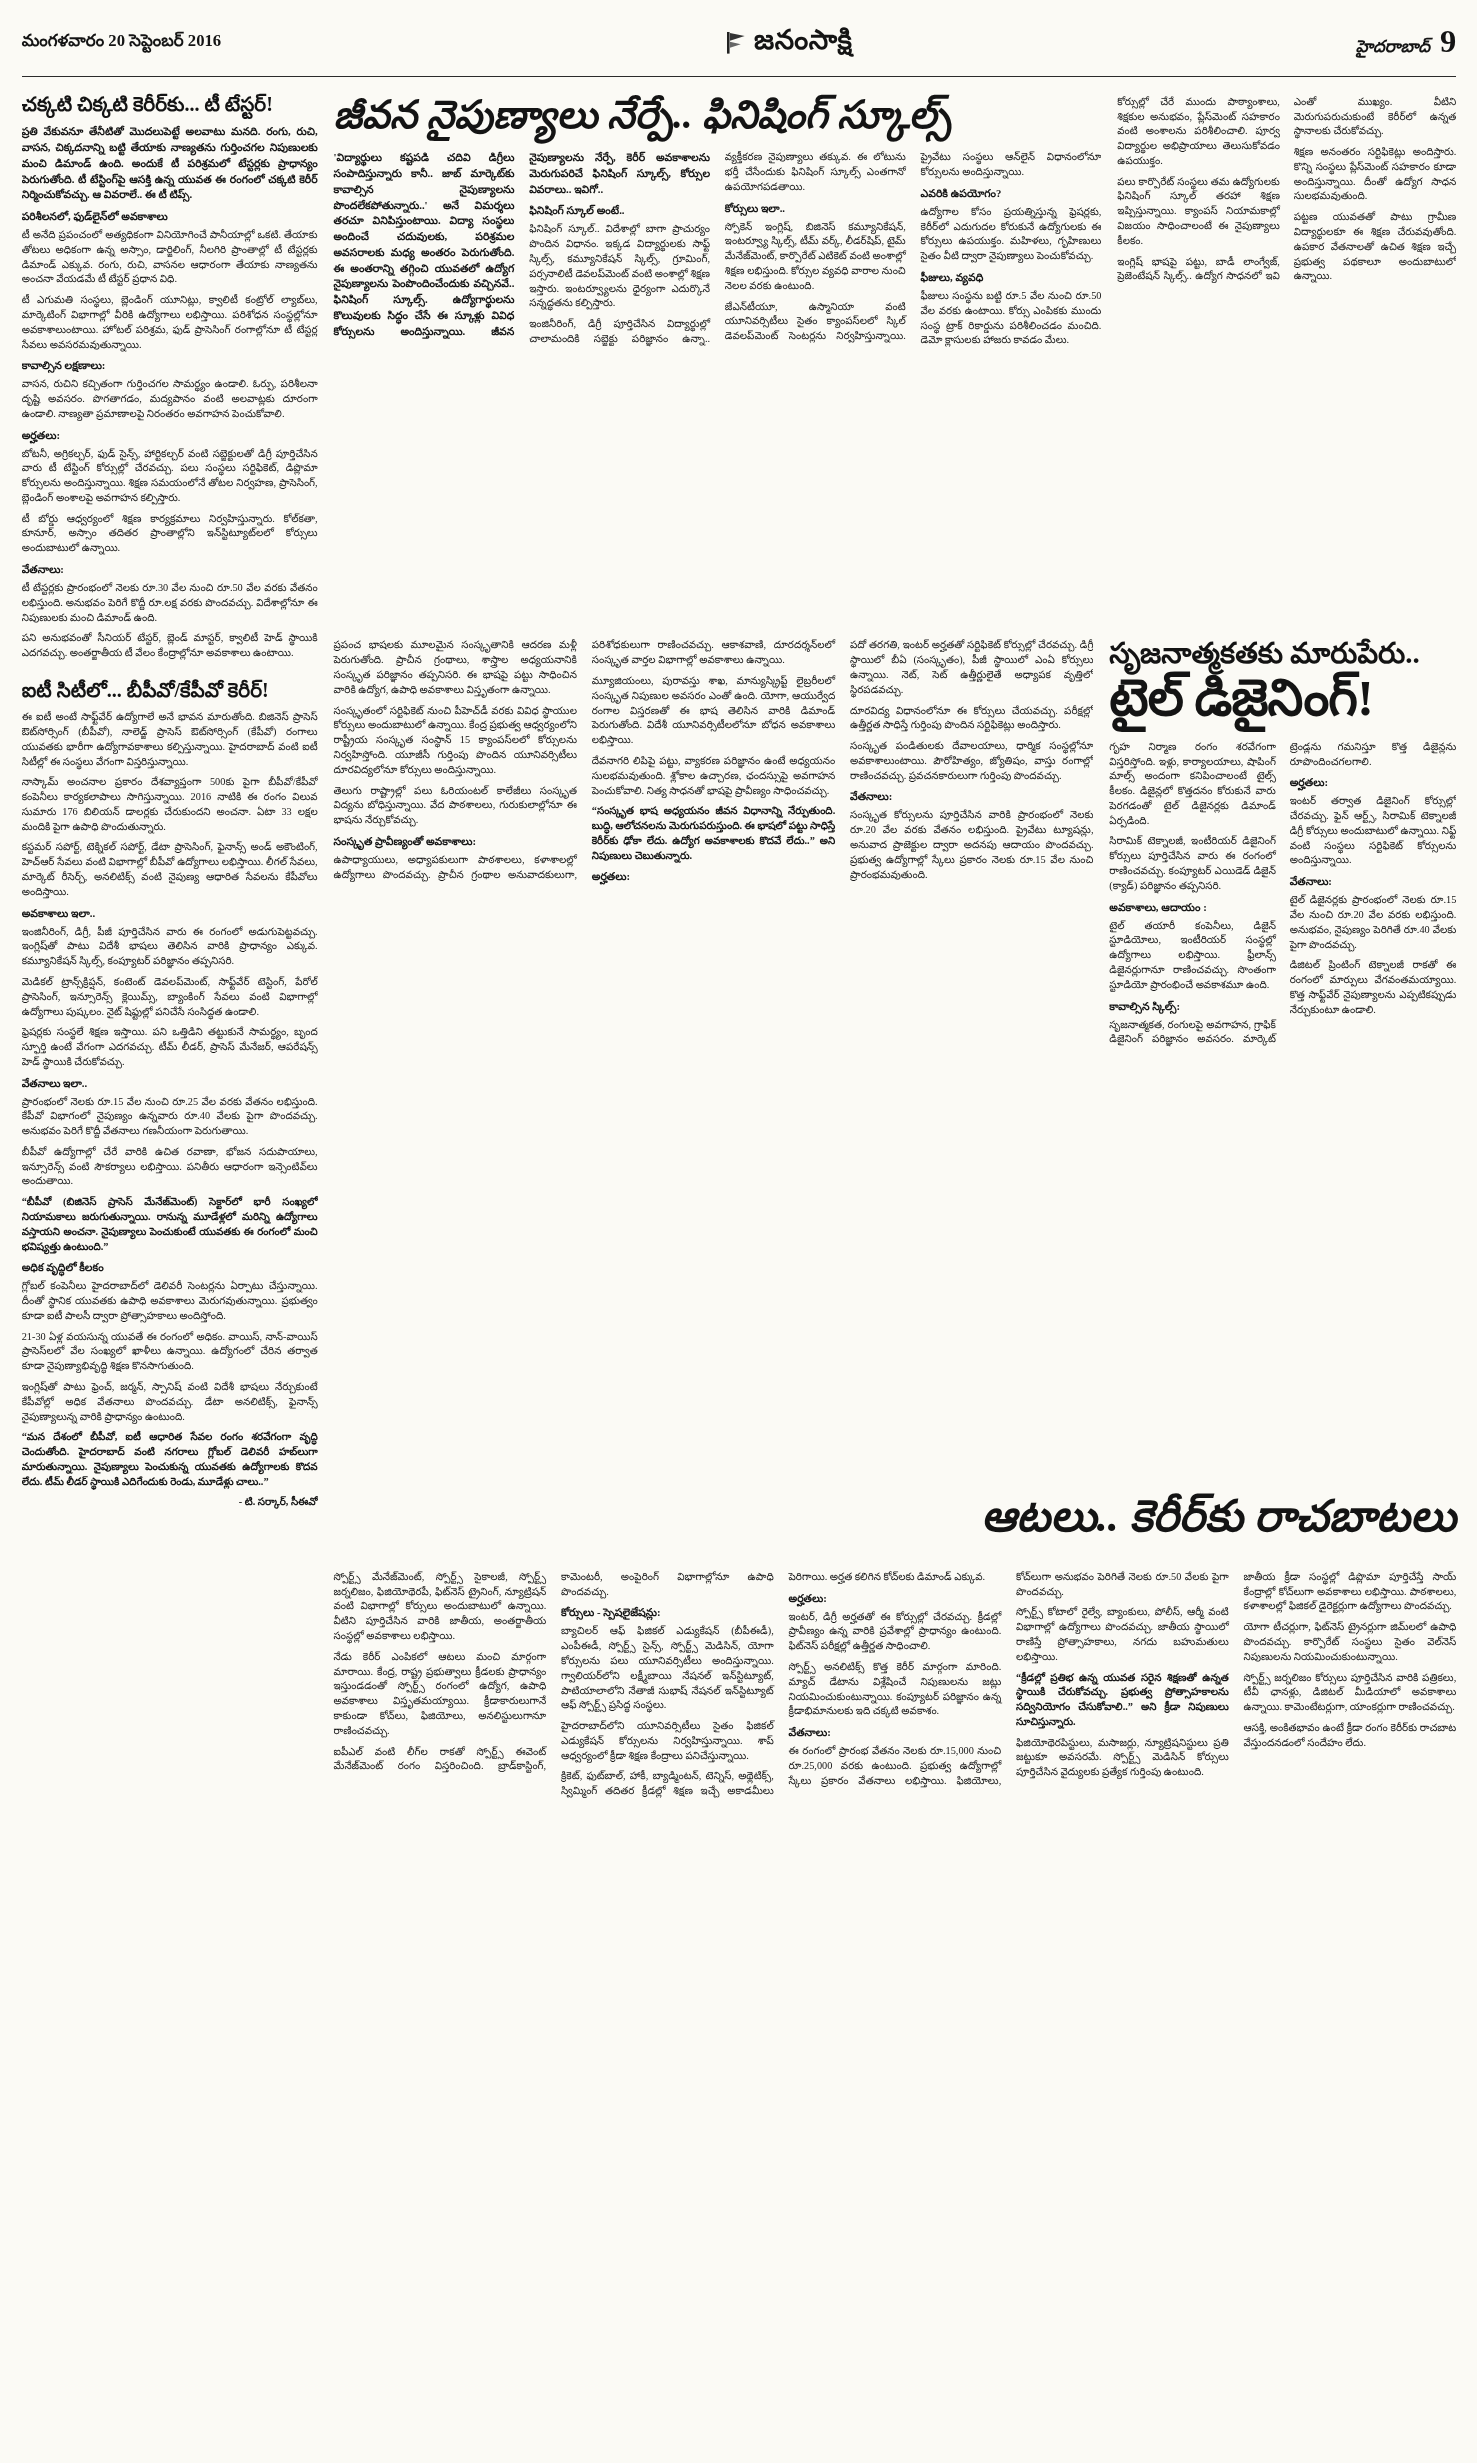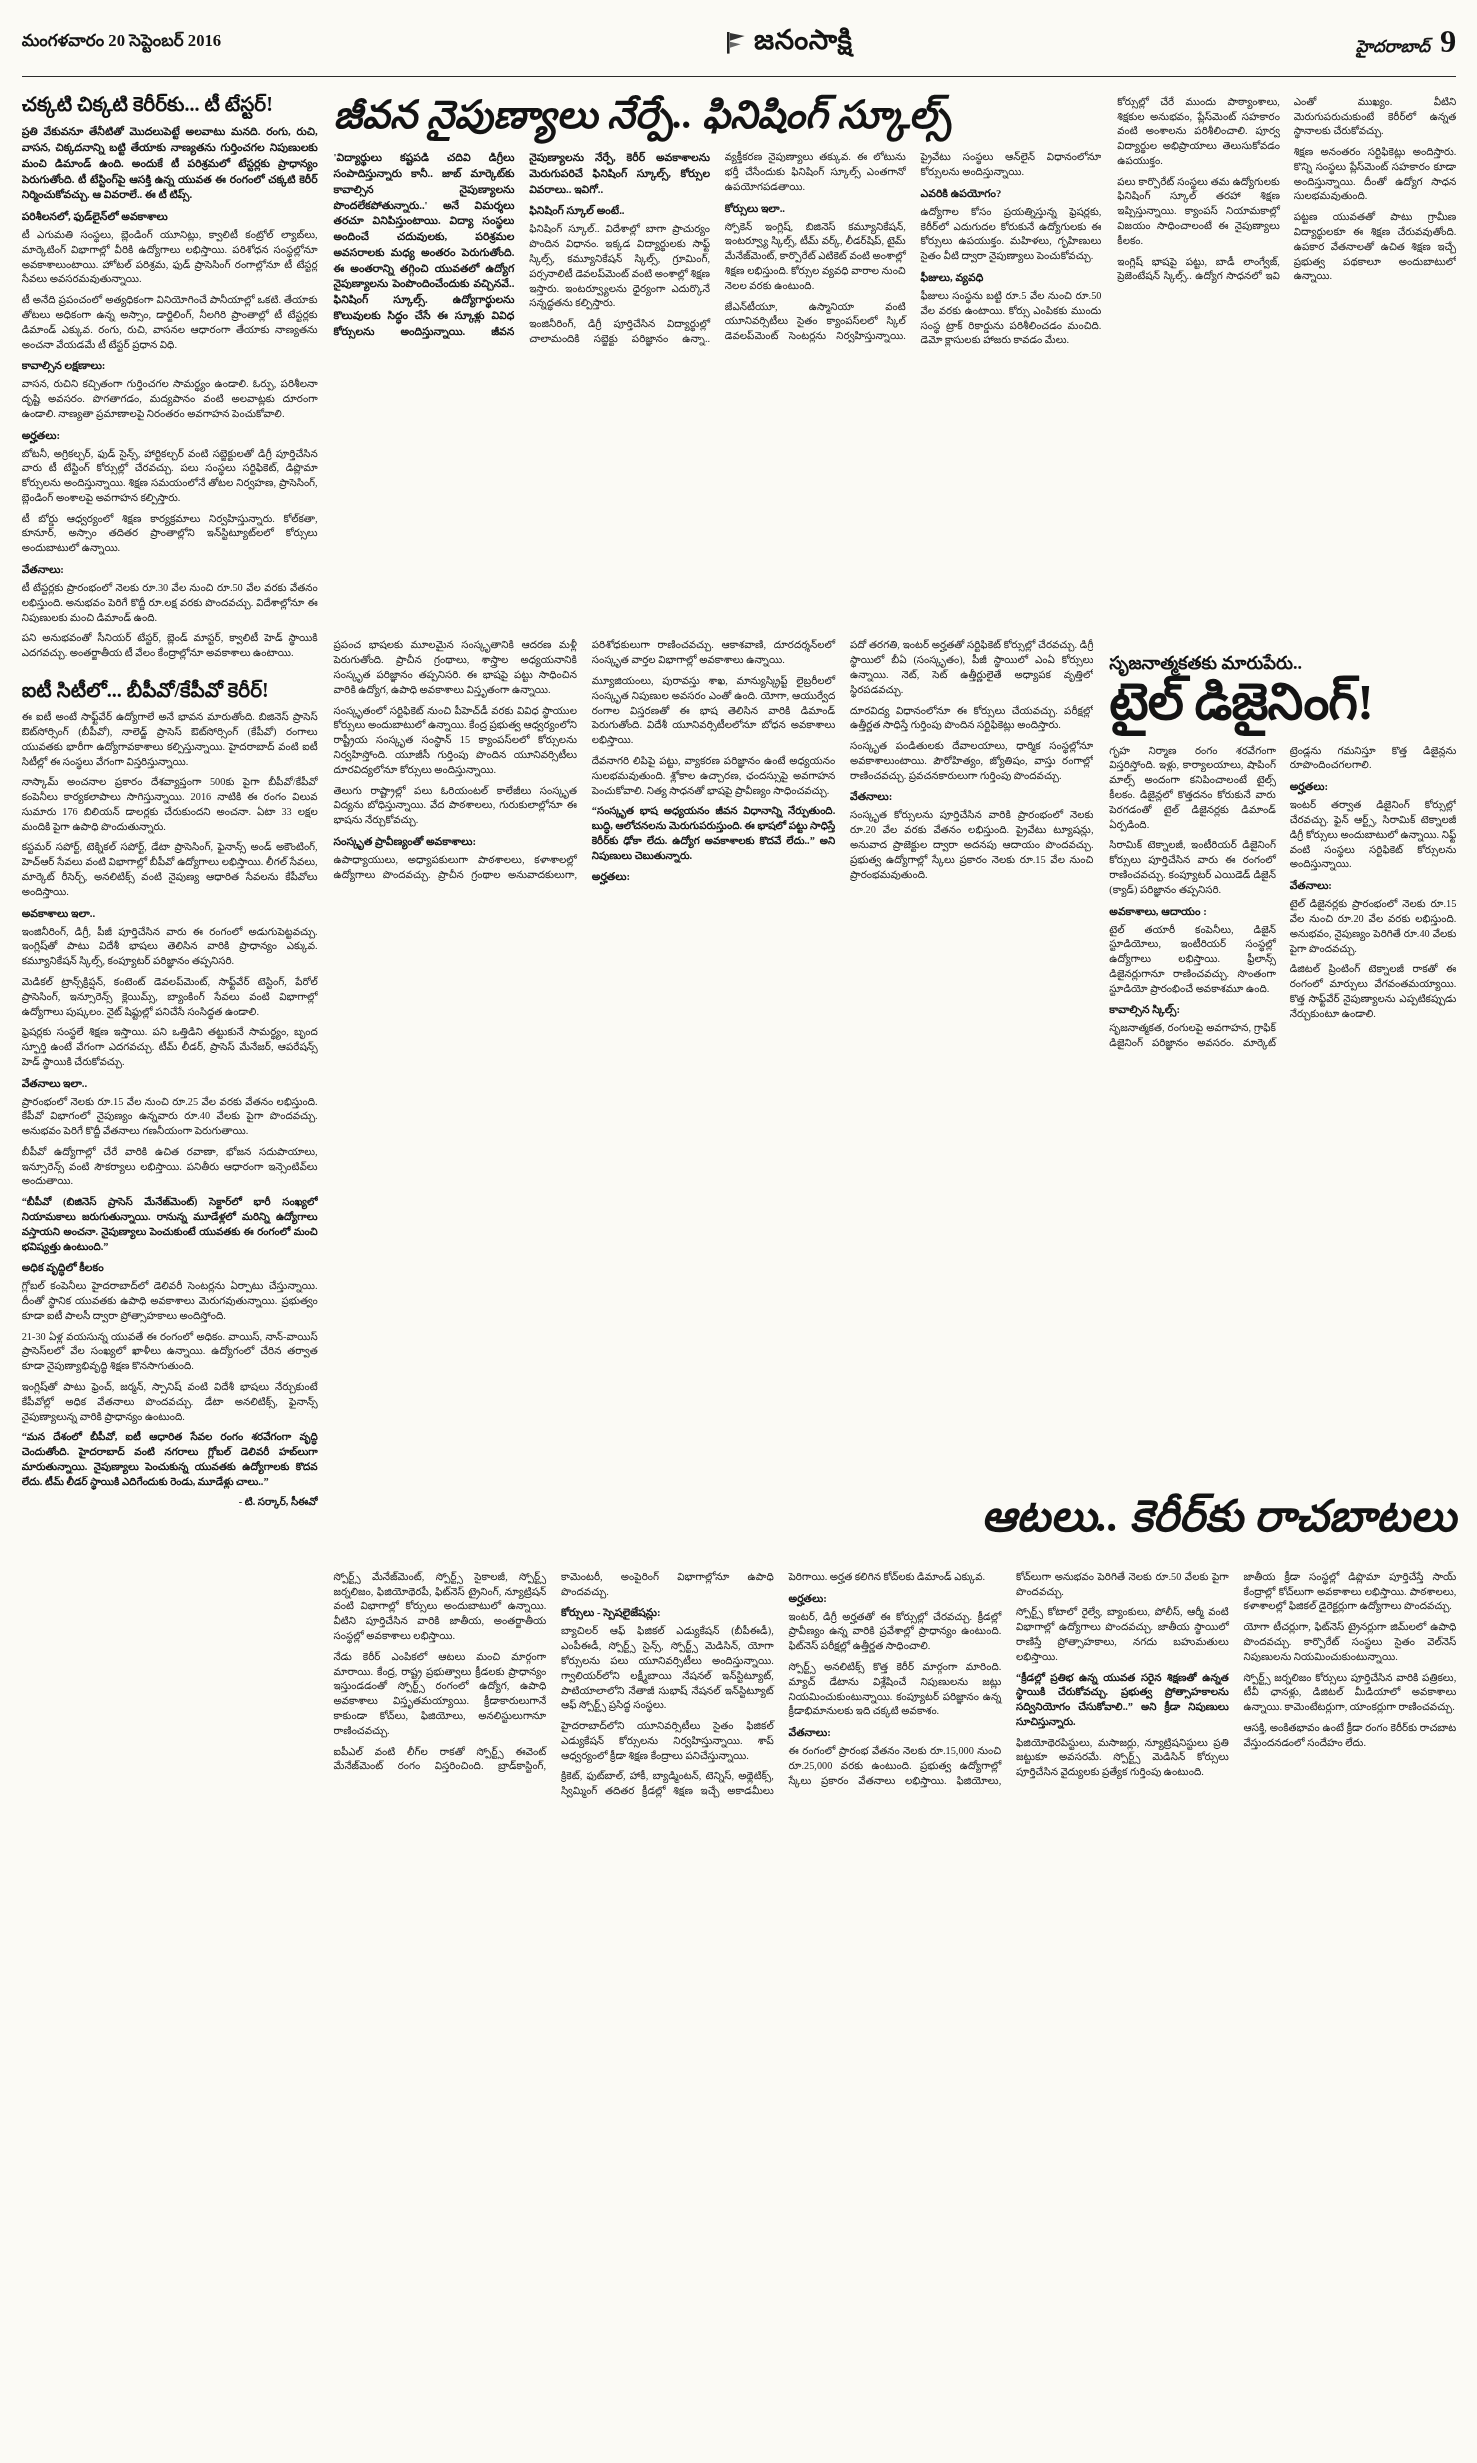--- a/index.html
+++ b/index.html
@@ -27,21 +27,21 @@
   .flow p, .cols p { font-size:10.3px; line-height:1.44; margin:0 0 5.9px; text-align:justify; }
   .flow h4, .cols h4 { font-size:10.8px; font-weight:bold; margin:6.9px 0 3px; }
   .flow .intro, .cols .intro { font-weight:bold; font-size:10.8px; line-height:1.46; }
   .flow .quote, .cols .quote { font-weight:bold; }
   .flow .sig, .cols .sig { text-align:right; font-weight:bold; }
   p.intro-standalone { font-weight:bold; font-size:10.8px; line-height:1.46; margin:0 0 6.9px; text-align:justify; }
   
   .headline-sm { font-size:20px; font-weight:bold; margin:2px 0 7.9px; line-height:1.18; }
   .headline-script { font-size:39px; font-weight:bold; font-style:italic; line-height:1.12; margin:2px 0 13.8px; }
   .headline-md { font-size:27.6px; font-weight:bold; margin:0 0 11.8px; padding-left:13.8px; }
-  .tile-kicker { font-size:18px; font-weight:bold; margin:16px 0 2px; line-height:1.1; }
+  .tile-kicker { font-size:29px; font-weight:bold; margin:0 0 2px; line-height:1.1; }
   .tile-display { font-size:51px; font-weight:900; margin:0 0 13.8px; letter-spacing:-1px; line-height:1.05; }
   .sports-head { font-size:44px; font-weight:bold; font-style:italic; text-align:right; margin:3.9px 0 17.7px; }
   
   .article-b { margin-top:17.7px; }
   .finishing { display:flex; gap:15.8px; }
   .fin-left { width:768px; flex:none; }
   .fin-body { height:445px; column-count:4; column-gap:14.8px; overflow:hidden; }
   .fin-side { flex:1; height:528px; column-count:2; column-gap:13.8px; overflow:hidden; padding-top:3.9px; }
   .mid-row { display:flex; gap:15.8px; margin-top:19.7px; }
   .sanskrit-sec { width:760px; flex:none; }
@@ -75,22 +75,22 @@
   </header>
 
   <div class="body-grid">
 
     <aside class="left-rail">
       <section class="article-a">
         <h2 class="headline-sm">చక్కటి చిక్కటి కెరీర్‌కు... టీ టేస్టర్!</h2>
         <p class="intro-standalone">ప్రతి వేకువనూ తేనీటితో మొదలుపెట్టే అలవాటు మనది. రంగు, రుచి, వాసన, చిక్కదనాన్ని బట్టి తేయాకు నాణ్యతను గుర్తించగల నిపుణులకు మంచి డిమాండ్ ఉంది. అందుకే టీ పరిశ్రమలో టేస్టర్లకు ప్రాధాన్యం పెరుగుతోంది. టీ టేస్టింగ్‌పై ఆసక్తి ఉన్న యువత ఈ రంగంలో చక్కటి కెరీర్ నిర్మించుకోవచ్చు. ఆ వివరాలే.. ఈ టీ టిప్స్.</p>
         <div class="flow">
             <h4>పరిశీలనలో, ఫుడ్‌లైన్‌లో అవకాశాలు</h4>
+            <p>టీ అనేది ప్రపంచంలో అత్యధికంగా వినియోగించే పానీయాల్లో ఒకటి. తేయాకు తోటలు అధికంగా ఉన్న అస్సాం, డార్జిలింగ్, నీలగిరి ప్రాంతాల్లో టీ టేస్టర్లకు డిమాండ్ ఎక్కువ. రంగు, రుచి, వాసనల ఆధారంగా తేయాకు నాణ్యతను అంచనా వేయడమే టీ టేస్టర్ ప్రధాన విధి.</p>
             <p>టీ ఎగుమతి సంస్థలు, బ్లెండింగ్ యూనిట్లు, క్వాలిటీ కంట్రోల్ ల్యాబ్‌లు, మార్కెటింగ్ విభాగాల్లో వీరికి ఉద్యోగాలు లభిస్తాయి. పరిశోధన సంస్థల్లోనూ అవకాశాలుంటాయి. హోటల్ పరిశ్రమ, ఫుడ్ ప్రాసెసింగ్ రంగాల్లోనూ టీ టేస్టర్ల సేవలు అవసరమవుతున్నాయి.</p>
-            <p>టీ అనేది ప్రపంచంలో అత్యధికంగా వినియోగించే పానీయాల్లో ఒకటి. తేయాకు తోటలు అధికంగా ఉన్న అస్సాం, డార్జిలింగ్, నీలగిరి ప్రాంతాల్లో టీ టేస్టర్లకు డిమాండ్ ఎక్కువ. రంగు, రుచి, వాసనల ఆధారంగా తేయాకు నాణ్యతను అంచనా వేయడమే టీ టేస్టర్ ప్రధాన విధి.</p>
             <h4>కావాల్సిన లక్షణాలు:</h4>
             <p>వాసన, రుచిని కచ్చితంగా గుర్తించగల సామర్థ్యం ఉండాలి. ఓర్పు, పరిశీలనా దృష్టి అవసరం. పొగతాగడం, మద్యపానం వంటి అలవాట్లకు దూరంగా ఉండాలి. నాణ్యతా ప్రమాణాలపై నిరంతరం అవగాహన పెంచుకోవాలి.</p>
             <h4>అర్హతలు:</h4>
             <p>బోటనీ, అగ్రికల్చర్, ఫుడ్ సైన్స్, హార్టికల్చర్ వంటి సబ్జెక్టులతో డిగ్రీ పూర్తిచేసిన వారు టీ టేస్టింగ్ కోర్సుల్లో చేరవచ్చు. పలు సంస్థలు సర్టిఫికెట్, డిప్లొమా కోర్సులను అందిస్తున్నాయి. శిక్షణ సమయంలోనే తోటల నిర్వహణ, ప్రాసెసింగ్, బ్లెండింగ్ అంశాలపై అవగాహన కల్పిస్తారు.</p>
             <p>టీ బోర్డు ఆధ్వర్యంలో శిక్షణ కార్యక్రమాలు నిర్వహిస్తున్నారు. కోల్‌కతా, కూనూర్, అస్సాం తదితర ప్రాంతాల్లోని ఇన్‌స్టిట్యూట్‌లలో కోర్సులు అందుబాటులో ఉన్నాయి.</p>
             <h4>వేతనాలు:</h4>
             <p>టీ టేస్టర్లకు ప్రారంభంలో నెలకు రూ.30 వేల నుంచి రూ.50 వేల వరకు వేతనం లభిస్తుంది. అనుభవం పెరిగే కొద్దీ రూ.లక్ష వరకు పొందవచ్చు. విదేశాల్లోనూ ఈ నిపుణులకు మంచి డిమాండ్ ఉంది.</p>
             <p>పని అనుభవంతో సీనియర్ టేస్టర్, బ్లెండ్ మాస్టర్, క్వాలిటీ హెడ్ స్థాయికి ఎదగవచ్చు. అంతర్జాతీయ టీ వేలం కేంద్రాల్లోనూ అవకాశాలు ఉంటాయి.</p>
           </div>
       </section>

